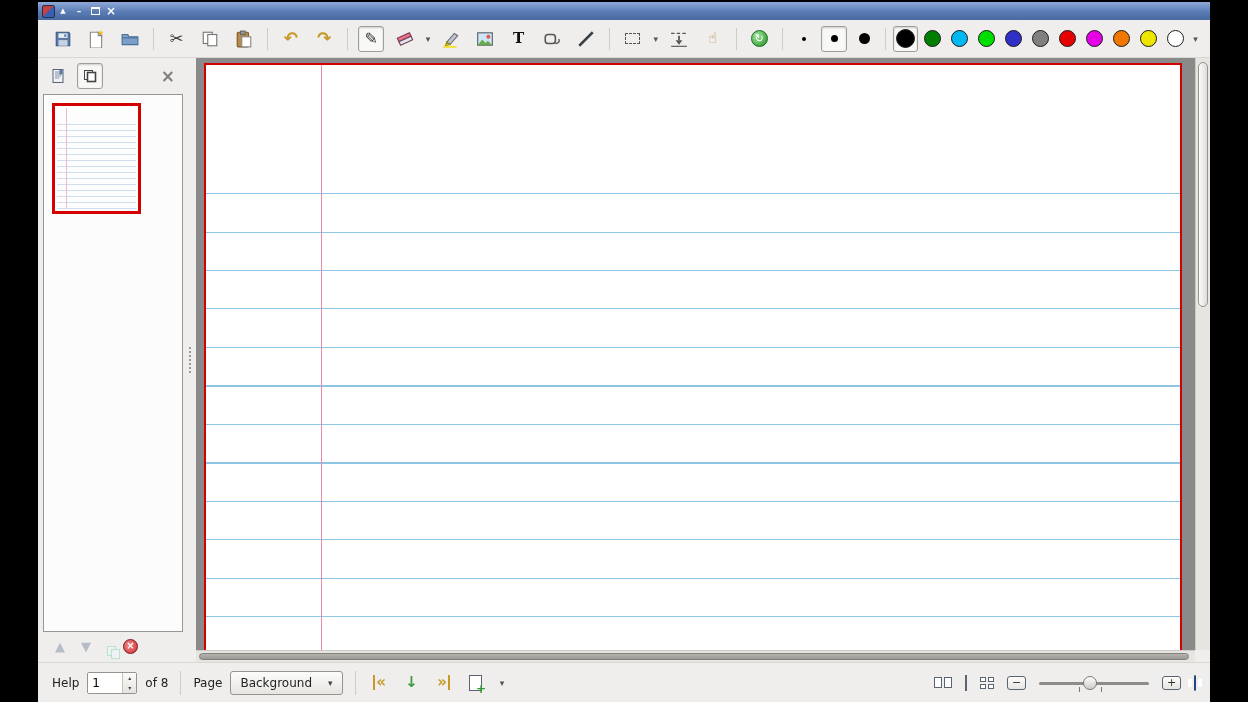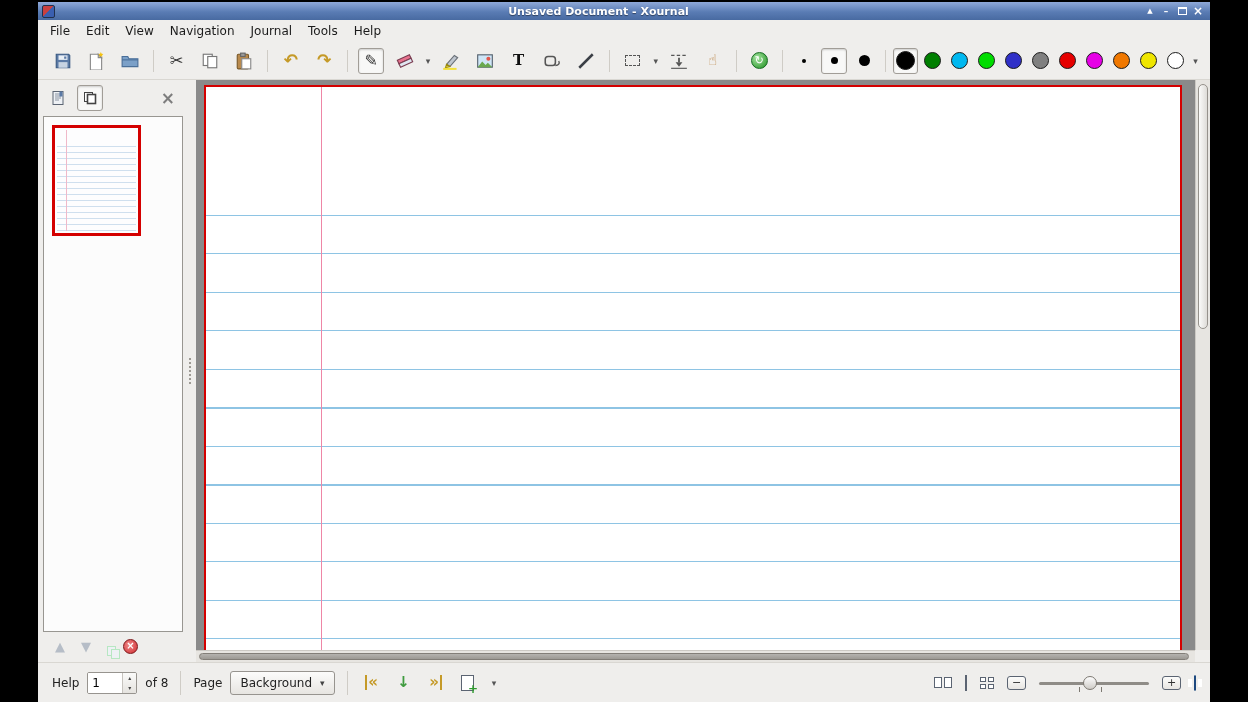--- a/index.html
+++ b/index.html
@@ -103,21 +103,21 @@
                padding:0 14px; background:#efeeec; border-top:1px solid #d9d7d2;
                font-size:12px; color:#222; }
   .ssep { width:1px; height:24px; background:#cfccc6; margin:0 4px; }
   .spin { display:flex; width:50px; height:22px; border:1px solid #97948f; border-radius:2px;
           background:#fff; overflow:hidden; }
   .spin input { flex:1; min-width:0; border:none; outline:none; font:inherit; padding:0 4px; }
   .spin-btns { width:14px; display:flex; flex-direction:column; border-left:1px solid #c6c3be;
                background:linear-gradient(#fbfbfa,#e5e3df); }
   .spin-btns button { flex:1; font-size:6px; color:#444; line-height:1; display:flex;
                       align-items:center; justify-content:center; }
-  .combo { height:24px; display:flex; align-items:center; gap:8px; padding:0 9px;
+  .combo { height:24px; display:flex; align-items:center; gap:16px; padding:0 9px;
            border:1px solid #97948f; border-radius:3px;
            background:linear-gradient(#fcfcfb,#e7e5e1); }
   .combo .chevd { font-size:9px; color:#444; }
   .nav-btn { width:24px; height:24px; display:flex; align-items:center; justify-content:center; }
   .nav-gold { color:#c59a28; font-weight:bold; font-size:15px; line-height:1; }
   .bar-l { border-left:2px solid #c59a28; padding-left:1px; }
   .bar-r { border-right:2px solid #c59a28; padding-right:1px; }
   .nav-green { color:#3f9b3f; font-weight:bold; font-size:15px; line-height:1; }
   .page-add { position:relative; width:13px; height:16px; background:#fff; border:1px solid #5b6472; }
   .page-add span { position:absolute; right:-5px; bottom:-6px; color:#2e9b2e; font-weight:bold; font-size:12px; }
@@ -142,45 +142,28 @@
   .fsbox i { position:absolute; width:4px; height:4px; background:#fff; }
 </style>
 </head>
 <body>
 
 <div class="screen">
   <div class="window">
 
     <div class="titlebar">
       <span class="app-ico"></span>
-      <span class="title">Unsaved Document - Xournal</span>
       <button class="win-btn" style="font-size:7px;">▲</button>
       <button class="win-btn" style="font-weight:bold;">–</button>
       <button class="win-btn">
           <span class="max-ico"></span>
         </button>
       <button class="win-btn" style="font-size:12px;font-weight:bold;">×</button>
     </div>
 
-    <div class="menubar">
-
-        <span class="menu-item">File</span>
-
-        <span class="menu-item">Edit</span>
-
-        <span class="menu-item">View</span>
-
-        <span class="menu-item">Navigation</span>
-
-        <span class="menu-item">Journal</span>
-
-        <span class="menu-item">Tools</span>
-
-        <span class="menu-item">Help</span>
-      </div>
 
     <div class="toolbar">
       <button class="tbtn">
         <svg width="18" height="18" viewBox="0 0 16 16">
             <path d="M2 2h11l1 1v11H2z" fill="#5b7aa6" stroke="#3a5a82"></path>
             <rect x="4" y="3" width="8" height="4" fill="#e8eef5"></rect>
             <rect x="4" y="9" width="8" height="5" fill="#c7d3e2"></rect>
             <rect x="9" y="4" width="2" height="2" fill="#5b7aa6"></rect>
           </svg>
       </button>

